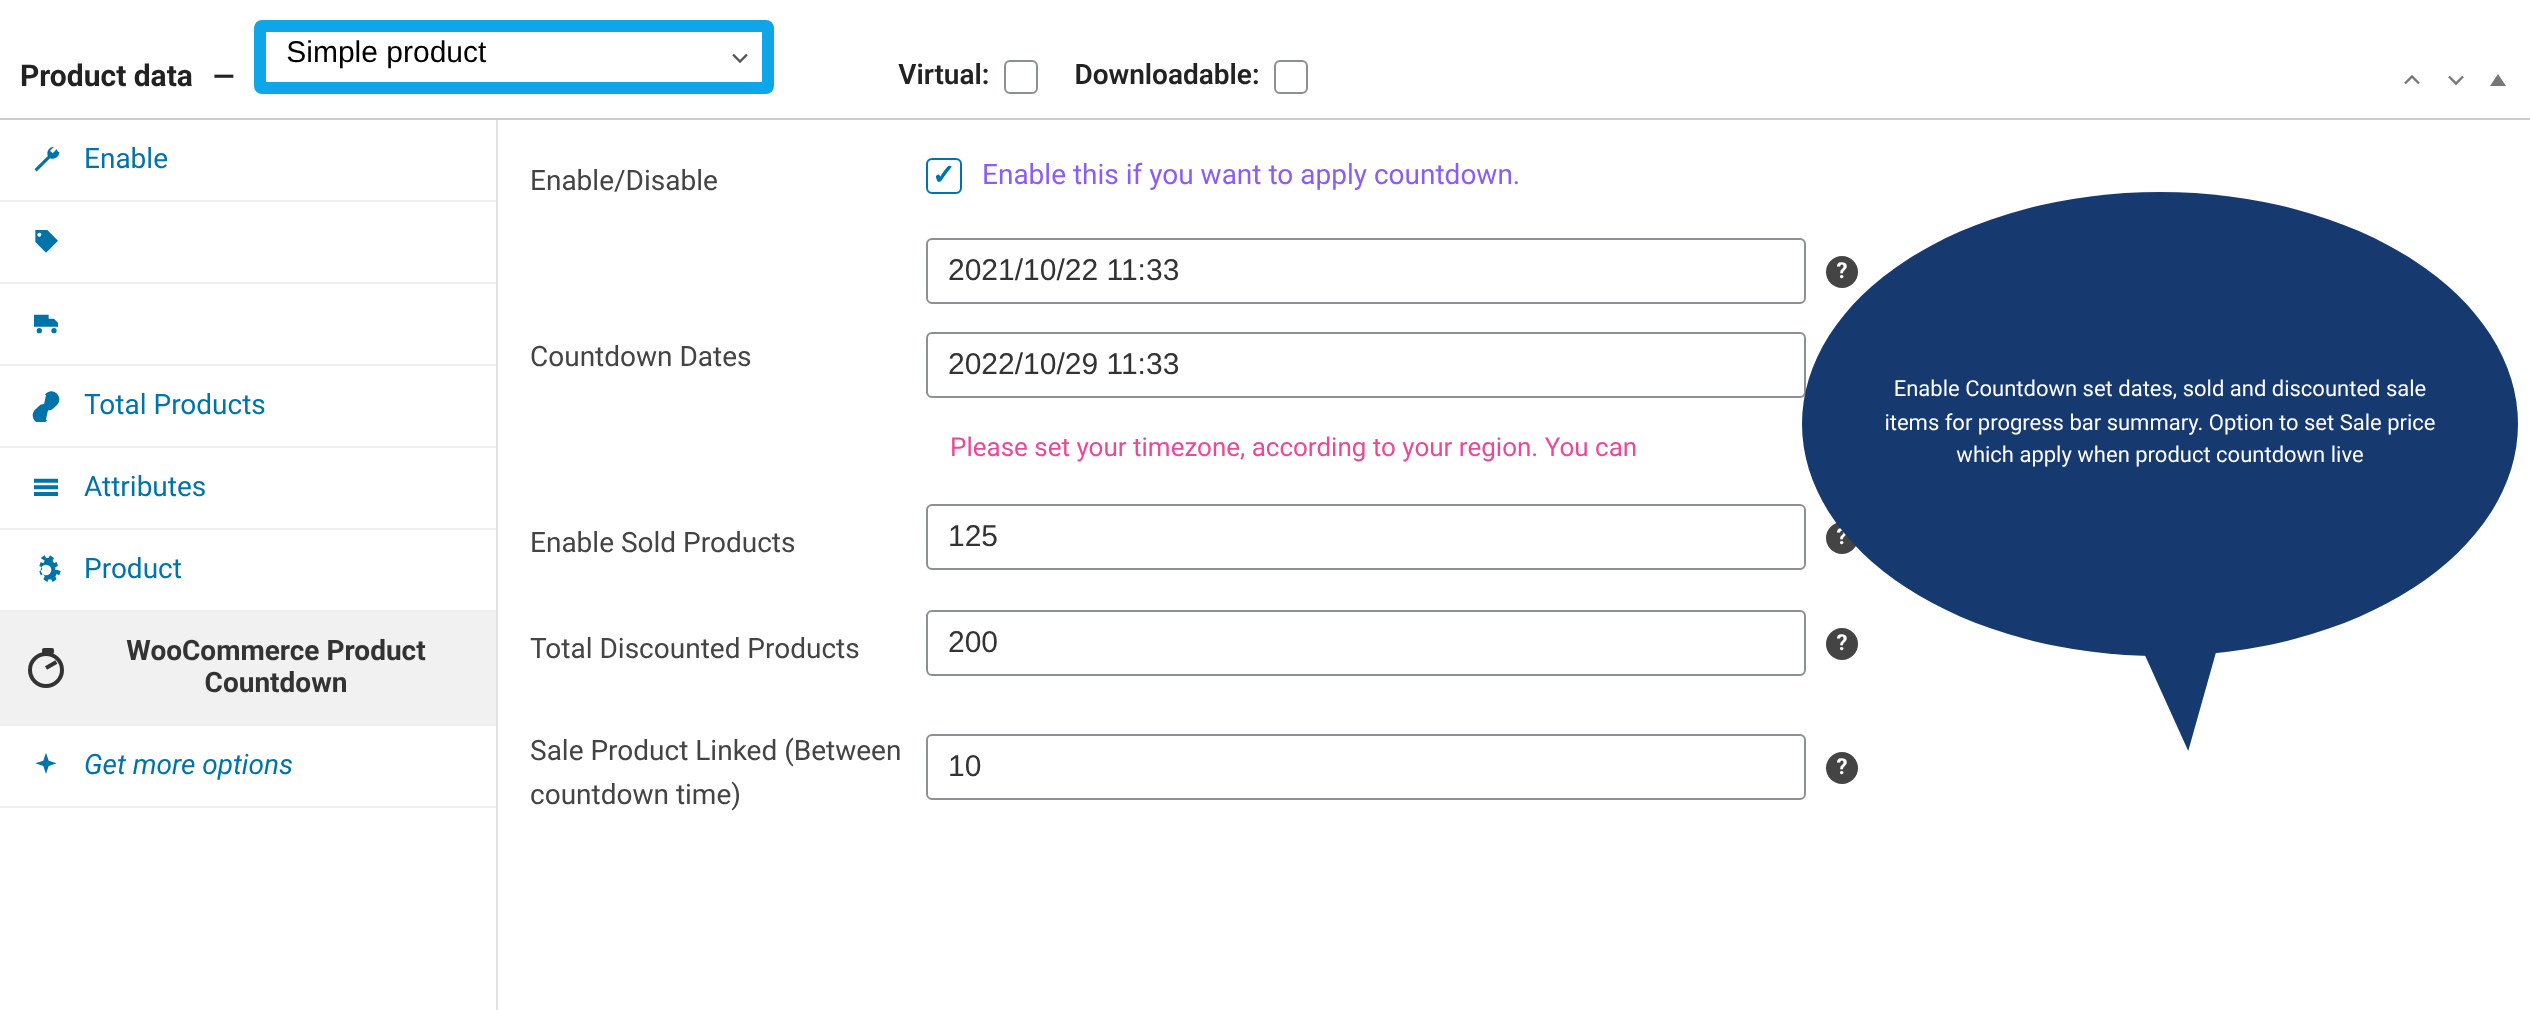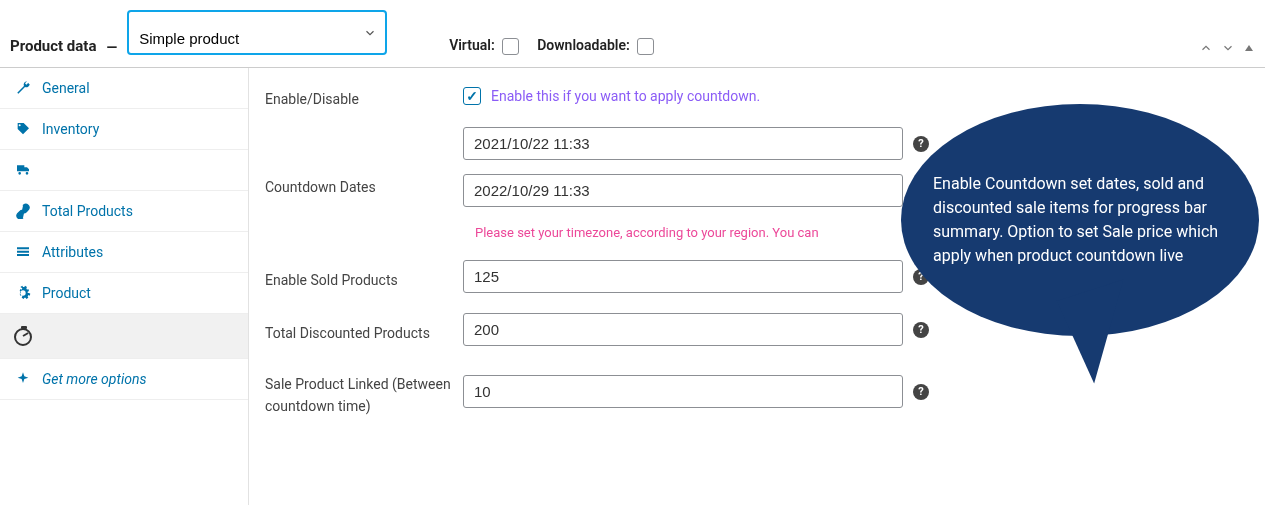--- a/index.html
+++ b/index.html
@@ -23,23 +23,23 @@
   }
   .topbar-title {
     font-weight: 700;
     font-size: 15px;
     color: #222;
   }
   .topbar-dash { font-weight: 700; color: #222; }
   .product-type {
     appearance: none;
     -webkit-appearance: none;
-    border: 2px solid #0ea5e9;
+    border: 6px solid #0ea5e9;
     border-radius: 4px;
-    padding: 18px 34px 6px 10px;
+    padding: 2px 34px 6px 10px;
     font-size: 15px;
     background: #fff;
     min-width: 260px;
     position: relative;
   }
   .select-wrap { position: relative; display: inline-block; }
   .select-wrap .chev {
     position: absolute; right: 10px; top: 50%; transform: translateY(-50%);
     pointer-events: none; color: #555;
   }
@@ -139,22 +139,23 @@
     right: 6px;
     top: 36px;
     width: 358px;
     height: 232px;
     background: #163a70;
     border-radius: 50%;
     color: #fff;
     display: flex;
     align-items: center;
     justify-content: center;
+    text-align: center;
     padding: 30px 32px;
-    font-size: 16px;
+    font-size: 11px;
     line-height: 1.5;
   }
   .callout::after {
     content: "";
     position: absolute;
     bottom: -42px;
     left: 47%;
     width: 0; height: 0;
     border-left: 10px solid transparent;
     border-right: 60px solid transparent;
@@ -229,30 +230,29 @@
 <div class="body">
 
   <div class="sidebar">
 
     <div class="side-item">
       <span class="side-icon">
         <svg width="16" height="16" viewBox="0 0 24 24">
             <path fill="#0073aa" d="M22 6a5 5 0 0 1-7 4.6L5 20.6 3.4 19l10-10A5 5 0 0 1 18 2l-3 3 2 2 3-3c.6.9 1 2 1 2z"></path>
           </svg>
       </span>
-      <span class="side-label">General</span>
+      <span class="side-label">Enable</span>
     </div>
 
     <div class="side-item">
       <span class="side-icon">
         <svg width="16" height="16" viewBox="0 0 24 24">
             <path fill="#0073aa" d="M21 11L13 3H4v9l8 8 9-9zM7 8a1.5 1.5 0 1 1 0-3 1.5 1.5 0 0 1 0 3z"></path>
           </svg>
       </span>
-      <span class="side-label">Inventory</span>
     </div>
 
     <div class="side-item">
       <span class="side-icon">
         <svg width="16" height="16" viewBox="0 0 24 24">
             <path fill="#0073aa" d="M3 5h11v9H3V5zm11 3h4l3 3v3h-7V8zM7 19a2 2 0 1 1 0-4 2 2 0 0 1 0 4zm11 0a2 2 0 1 1 0-4 2 2 0 0 1 0 4z"></path>
           </svg>
       </span>
     </div>
 
@@ -282,20 +282,21 @@
       </span>
       <span class="side-label">Product</span>
     </div>
 
     <div class="side-item active">
       <span class="side-icon">
         <span class="stopwatch">
             <span class="hand"></span>
           </span>
       </span>
+      <span class="side-label" style="text-align:center;">WooCommerce Product Countdown</span>
     </div>
 
     <div class="side-item getmore">
       <span class="side-icon">
         <svg width="16" height="16" viewBox="0 0 24 24">
             <path fill="#0073aa" d="M12 2l2 6 6 2-6 2-2 6-2-6-6-2 6-2 2-6z"></path>
           </svg>
       </span>
       <span class="side-label">Get more options</span>
     </div>

